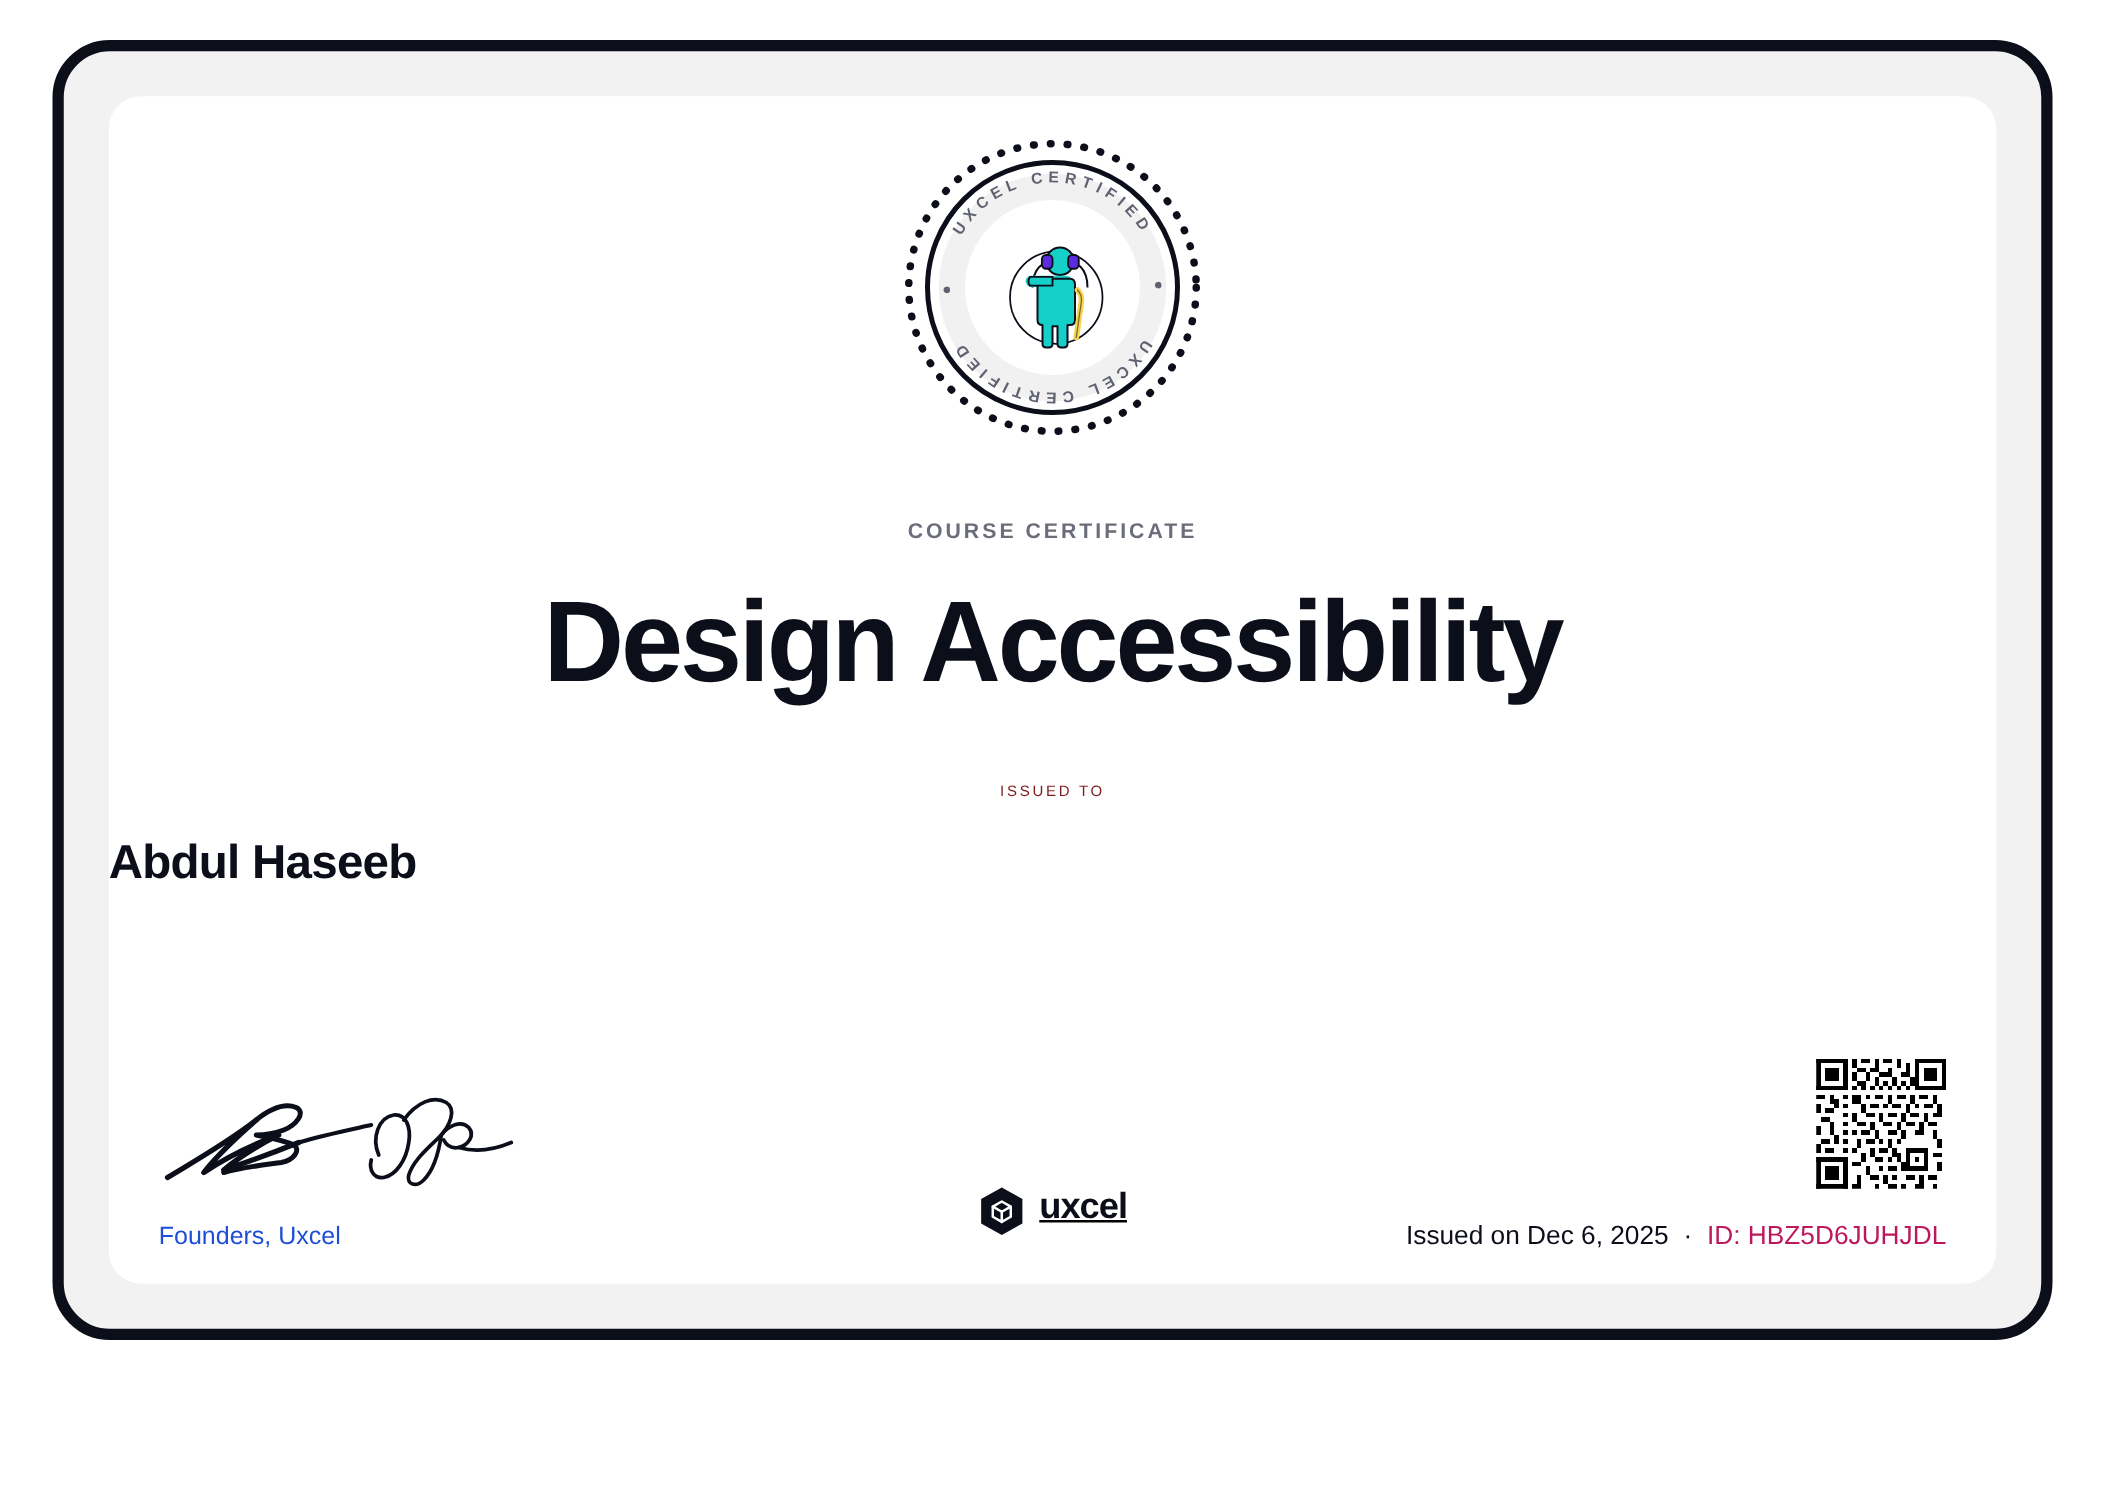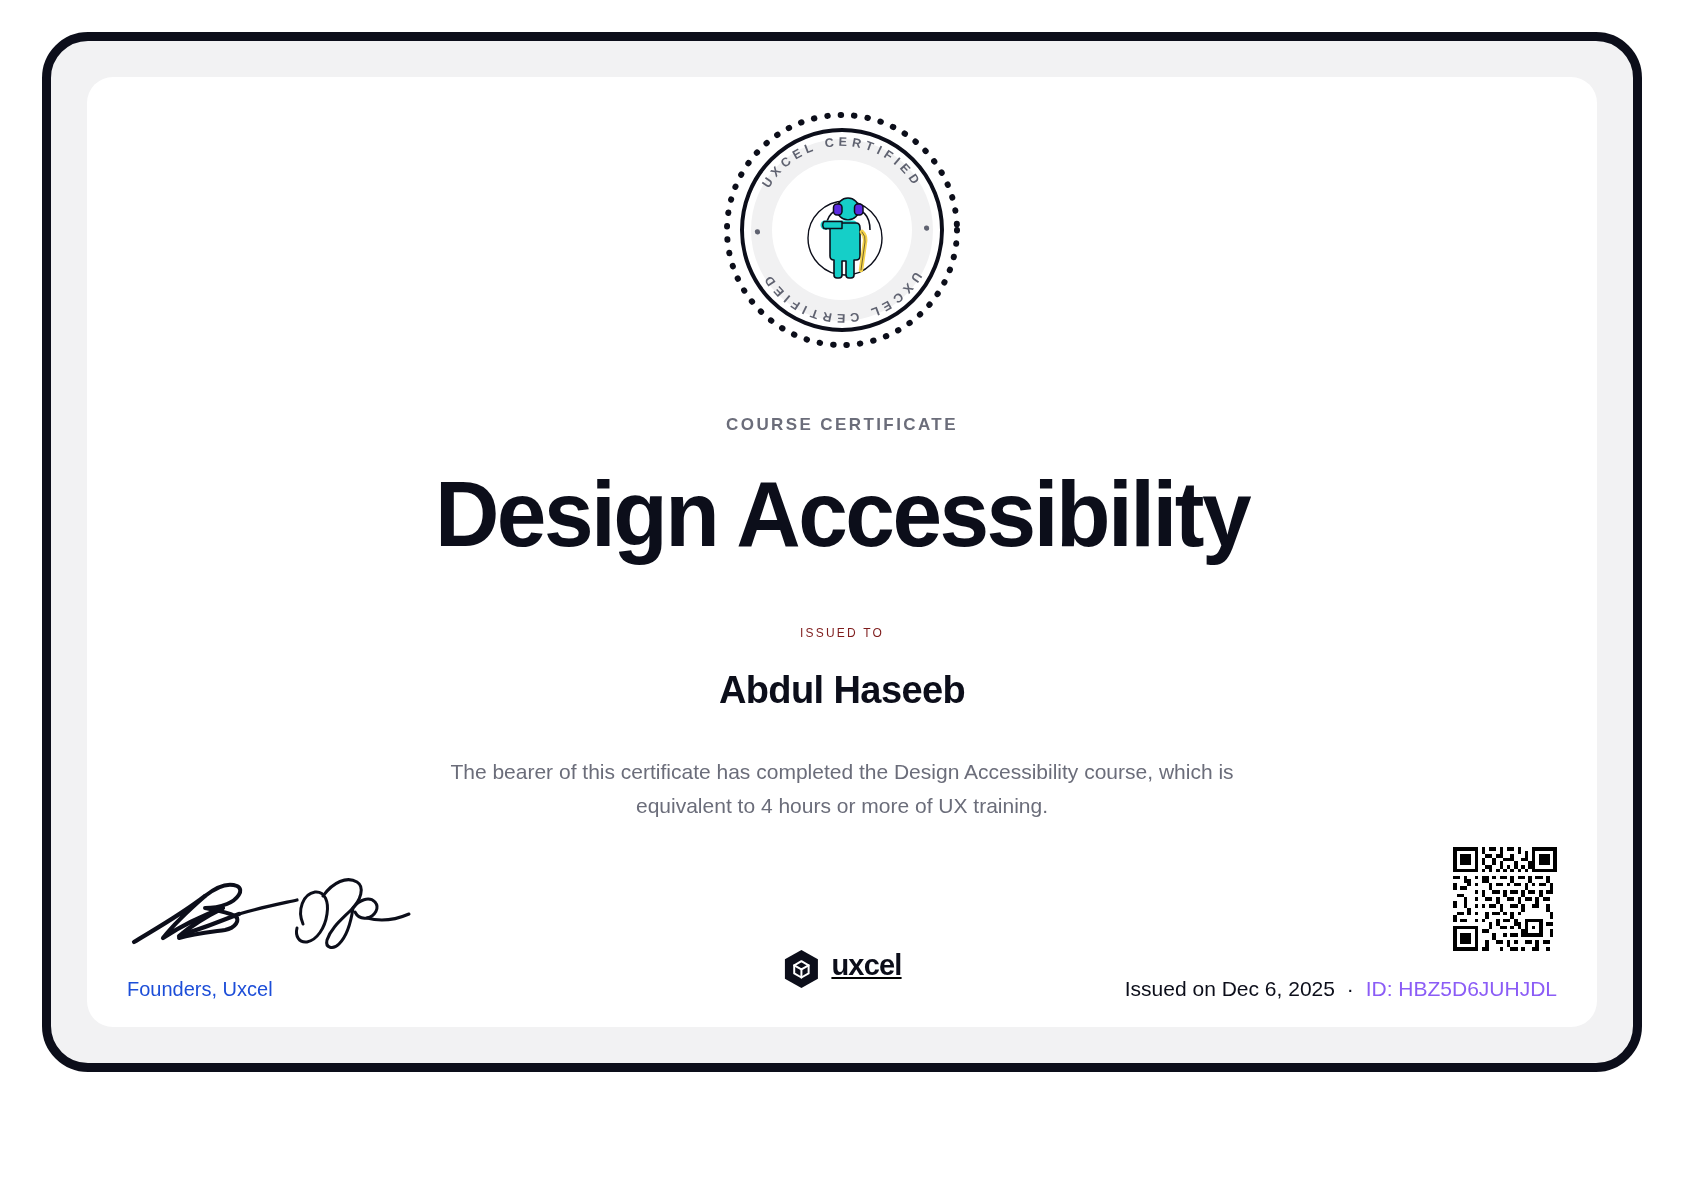--- a/index.html
+++ b/index.html
@@ -80,21 +80,20 @@
     font-size: 12px;
     font-weight: 400;
     letter-spacing: 2.2px;
     color: #7f1d1d;
   }
 
   .recipient-name {
     position: absolute;
     left: 0; right: 0;
     top: 592px;
-    text-align: center;
     font-size: 38px;
     font-weight: 700;
     letter-spacing: -0.6px;
     color: #0c0e1a;
   }
 
   .description {
     position: absolute;
     left: 50%;
     top: 678px;
@@ -158,21 +157,21 @@
     margin-left: auto;
     margin-bottom: 26px;
   }
   .qr-holder svg { display: block; width: 104px; height: 104px; }
   .meta-line {
     font-size: 21px;
     white-space: nowrap;
     color: #0c0e1a;
   }
   .meta-sep { color: #0c0e1a; padding: 0 6px; }
-  .meta-id { color: #8b5cf6; }
+  .meta-id { color: #be185d; }
 </style>
 </head>
 <body>
 
 <div class="certificate-frame">
   <div class="certificate-panel">
 
     <div class="seal-wrap">
       <svg viewBox="0 0 250 250" xmlns="http://www.w3.org/2000/svg">
         <defs>
@@ -225,21 +224,20 @@
     </div>
 
     <div class="eyebrow">COURSE CERTIFICATE</div>
 
     <h1 class="course-title">Design Accessibility</h1>
 
     <div class="issued-to-label">ISSUED TO</div>
 
     <div class="recipient-name">Abdul Haseeb</div>
 
-    <p class="description">The bearer of this certificate has completed the Design Accessibility course, which is equivalent to 4 hours or more of UX training.</p>
 
     <div class="footer">
 
       <div class="signature-block">
         <div class="signature-art">
           <svg viewBox="0 0 300 92" xmlns="http://www.w3.org/2000/svg">
             <g fill="none" stroke="#0c0e1a" stroke-linecap="round" stroke-linejoin="round">
 
               <path d="M7 72 C 30 58, 55 44, 78 26 C 62 40, 47 54, 36 68 C 54 56, 74 46, 96 38
                        C 80 46, 64 56, 52 66 C 70 60, 92 52, 112 44" stroke-width="4.2"></path>

